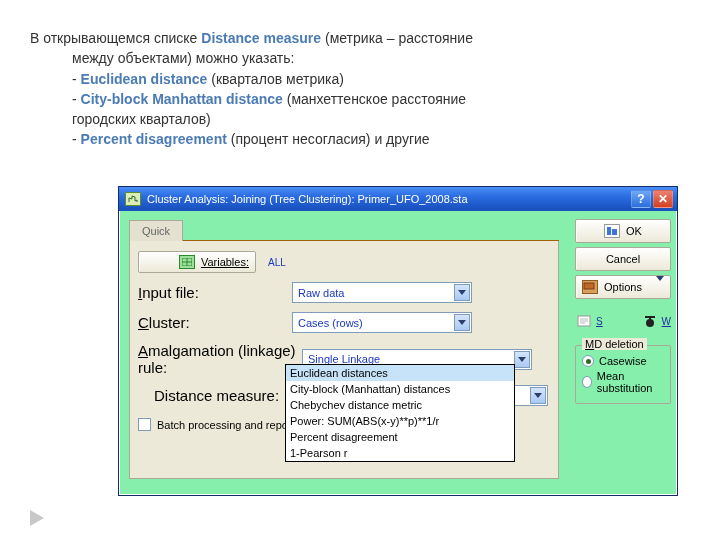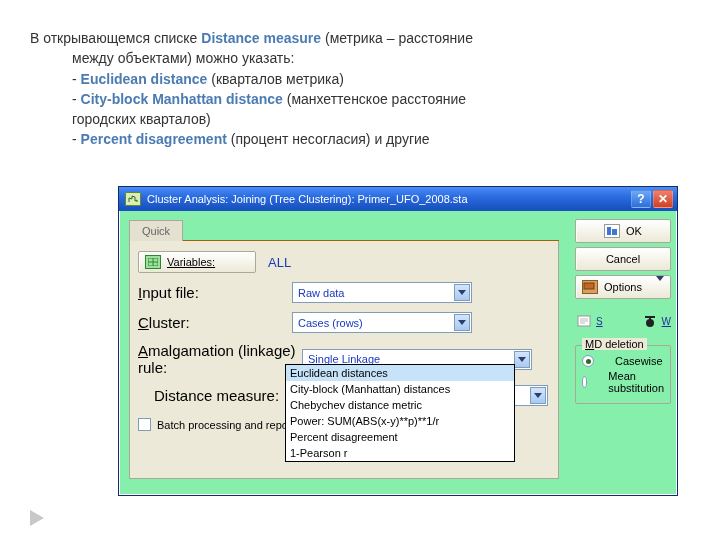--- a/index.html
+++ b/index.html
@@ -98,28 +98,28 @@
     border: 1px solid #aca899;
     background: linear-gradient(#fff, #ece9d8);
     border-radius: 2px;
     font-size: 11px;
     display:flex; align-items:center; justify-content:center;
     gap:6px;
     padding: 2px 6px;
     box-shadow: inset 1px 1px 0 #fff;
     height: 22px;
   }
-  .var-btn { width: 118px; justify-content:flex-start; padding-left:6px; }
+  .var-btn { width: 118px; justify-content:flex-end; padding-left:6px; }
   .var-btn .ico {
     width:16px;height:14px;
     background:#9fdf9f;
     border:1px solid #2a8a2a;
     display:flex;align-items:center;justify-content:center;
   }
-  .all-label { color:#1a39c0; font-size:13px; margin-left:6px;}
+  .all-label { color:#1a39c0; font-size:10px; margin-left:6px;}
 
   .combo {
     flex: 1;
     height: 21px;
     background:#fff;
     border:1px solid #7f9db9;
     display:flex; align-items:center;
     position:relative;
     color:#1a39c0;
     padding: 0 18px 0 5px;
@@ -170,21 +170,21 @@
     margin-top: 12px;
     border:1px solid #aca899;
     border-radius:2px;
     padding: 6px 6px 6px 6px;
     position:relative;
   }
   .md-group .legend {
     position:absolute; top:-8px; left:6px;
     background:#ece9d8; padding:0 3px; font-size:11px;
   }
-  .radio-row { display:flex; align-items:center; gap:21px; font-size:11px; margin:3px 0;}
+  .radio-row { display:flex; align-items:center; gap:5px; font-size:11px; margin:3px 0;}
   .radio {
     width:12px;height:12px;border-radius:50%;
     border:1px solid #7f9db9; background:#fff;
     display:flex;align-items:center;justify-content:center;
   }
   .radio .dot{width:5px;height:5px;border-radius:50%;background:#2a6a2a;}
 
   .slide-arrow {
     position:absolute; left:30px; bottom:14px;
     width:0;height:0;

